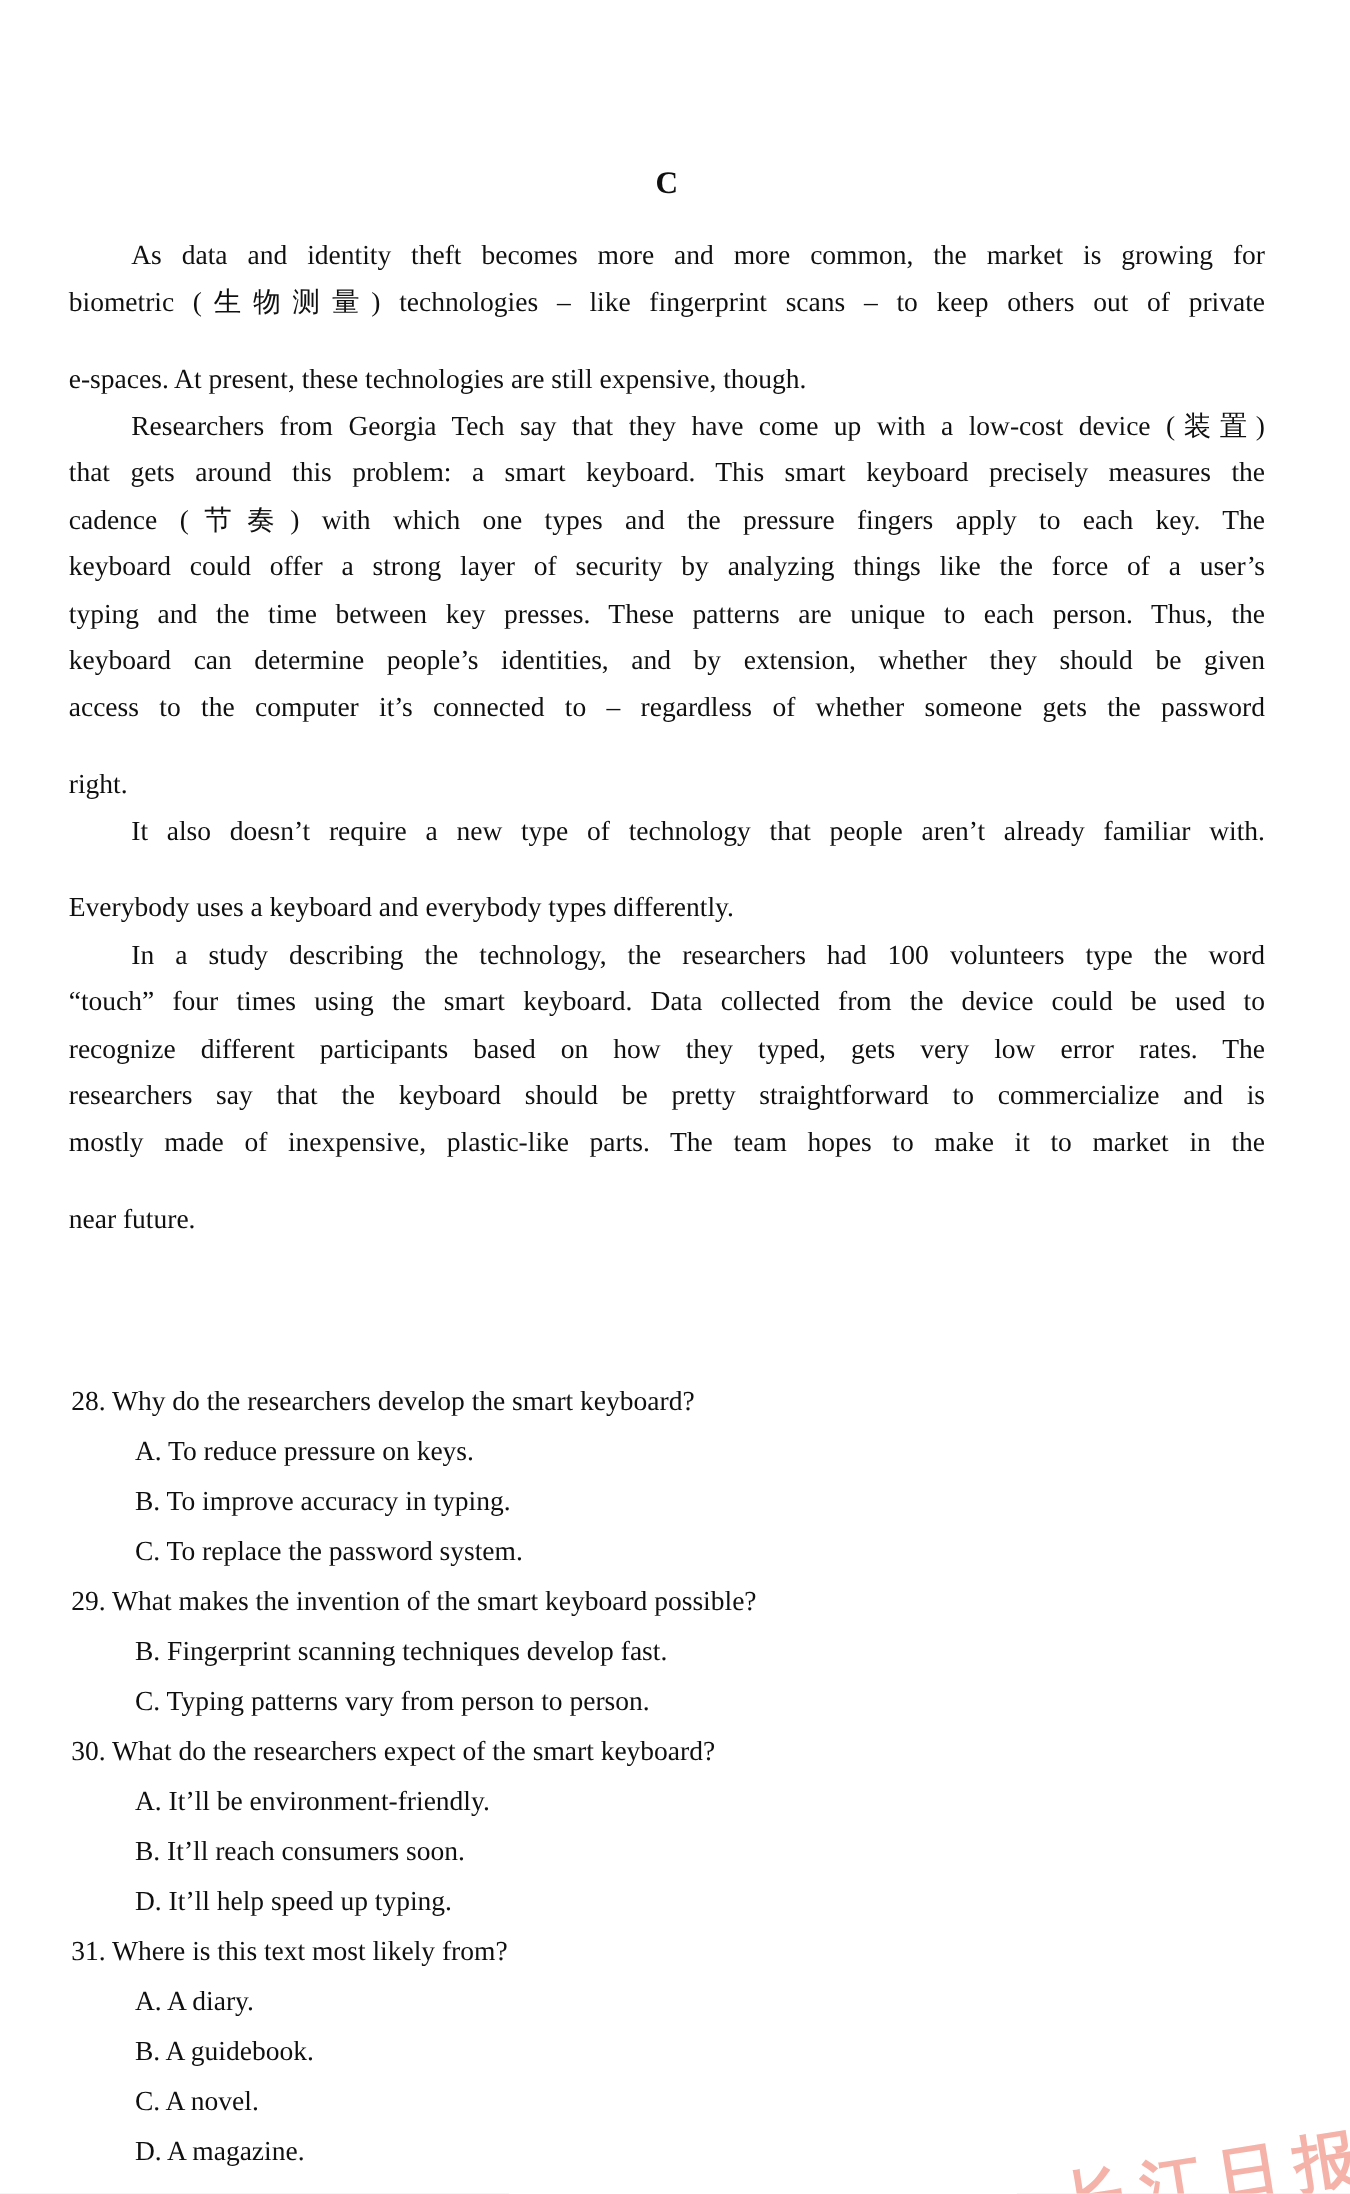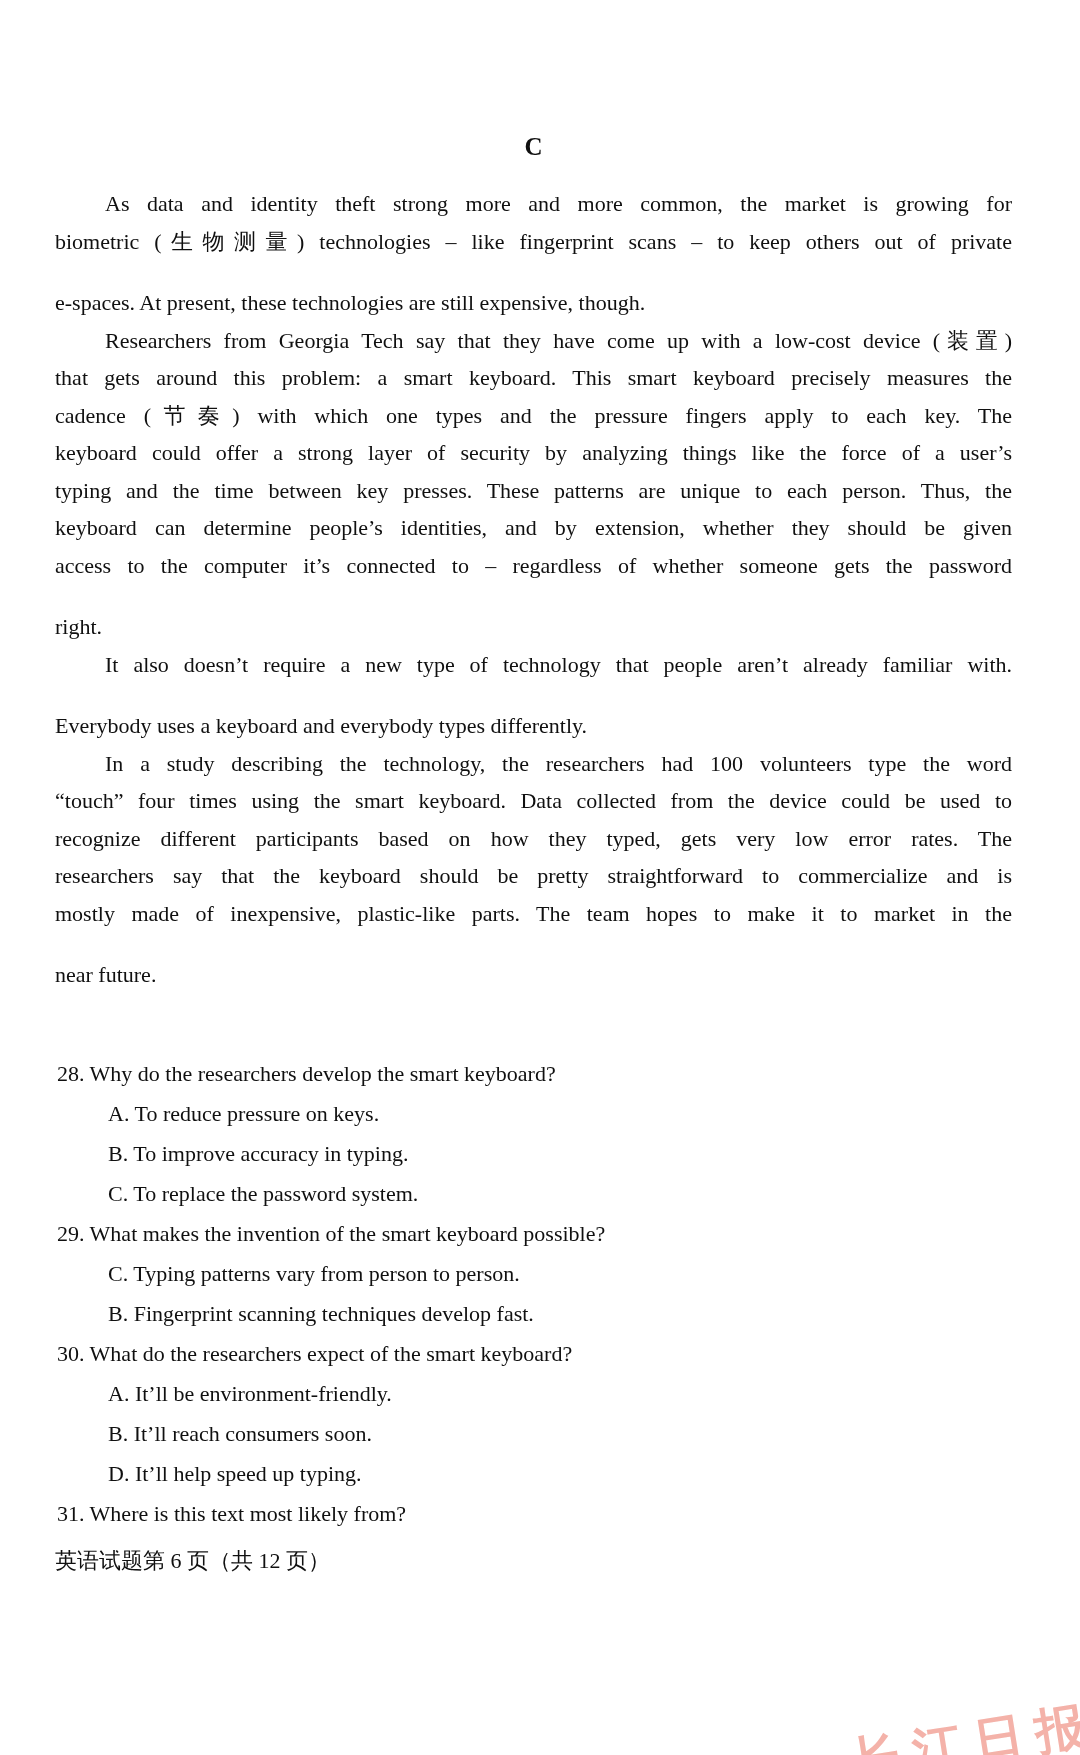--- a/index.html
+++ b/index.html
@@ -26,21 +26,21 @@
   .para { margin: 0; }
   .pline {
     font-size: 22px;
     line-height: 37.5px;
     text-align: justify;
     text-align-last: justify;
   }
   .pline.first { text-indent: 50px; }
   .pline.lastline { text-align-last: left; margin-top: 24px; }
 
-  .questions { margin-top: 60px; }
+  .questions { margin-top: 107px; }
   .qtext {
     font-size: 22px;
     line-height: 40px;
     padding-left: 2px;
   }
   .orow {
     display: flex;
     padding-left: 53px;
     font-size: 22px;
     line-height: 40px;
@@ -77,21 +77,21 @@
 </style>
 </head>
 <body>
 
 <div class="page">
   <div class="content">
     <div class="section-title">C</div>
 
     <div>
         <div class="para">
-          <div class="pline first">As data and identity theft strong more and more common, the market is growing for</div>
+          <div class="pline first">As data and identity theft becomes more and more common, the market is growing for</div>
           <div class="pline">biometric (生物测量) technologies – like fingerprint scans – to keep others out of private</div>
           <div class="pline lastline">e-spaces. At present, these technologies are still expensive, though.</div>
         </div>
         <div class="para">
           <div class="pline first">Researchers from Georgia Tech say that they have come up with a low-cost device (装置)</div>
           <div class="pline">that gets around this problem: a smart keyboard. This smart keyboard precisely measures the</div>
           <div class="pline">cadence (节奏) with which one types and the pressure fingers apply to each key. The</div>
           <div class="pline">keyboard could offer a strong layer of security by analyzing things like the force of a user’s</div>
           <div class="pline">typing and the time between key presses. These patterns are unique to each person. Thus, the</div>
           <div class="pline">keyboard can determine people’s identities, and by extension, whether they should be given</div>
@@ -119,38 +119,44 @@
             <div class="opt">A. To reduce pressure on keys.</div>
             <div class="opt">B. To improve accuracy in typing.</div>
           </div>
           <div class="orow cols-2">
             <div class="opt">C. To replace the password system.</div>
           </div>
         </div>
         <div class="question">
           <div class="qtext">29. What makes the invention of the smart keyboard possible?</div>
           <div class="orow cols-1">
-            <div class="opt">C. Typing patterns vary from person to person.</div>
+            <div class="opt">B. Fingerprint scanning techniques develop fast.</div>
           </div>
           <div class="orow cols-1">
-            <div class="opt">B. Fingerprint scanning techniques develop fast.</div>
+            <div class="opt">C. Typing patterns vary from person to person.</div>
           </div>
         </div>
         <div class="question">
           <div class="qtext">30. What do the researchers expect of the smart keyboard?</div>
           <div class="orow cols-2">
             <div class="opt">A. It’ll be environment-friendly.</div>
             <div class="opt">B. It’ll reach consumers soon.</div>
           </div>
           <div class="orow cols-2">
             <div class="opt">D. It’ll help speed up typing.</div>
           </div>
         </div>
         <div class="question">
           <div class="qtext">31. Where is this text most likely from?</div>
+          <div class="orow cols-4">
+            <div class="opt">A. A diary.</div>
+            <div class="opt">B. A guidebook.</div>
+            <div class="opt">C. A novel.</div>
+            <div class="opt">D. A magazine.</div>
+          </div>
         </div>
       </div>
 
     <div class="footer">英语试题第 6 页（共 12 页）</div>
   </div>
 
   <div class="watermark" style="color: rgb(244, 178, 169);">长江日报</div>
 </div>
 
 </body></html>

